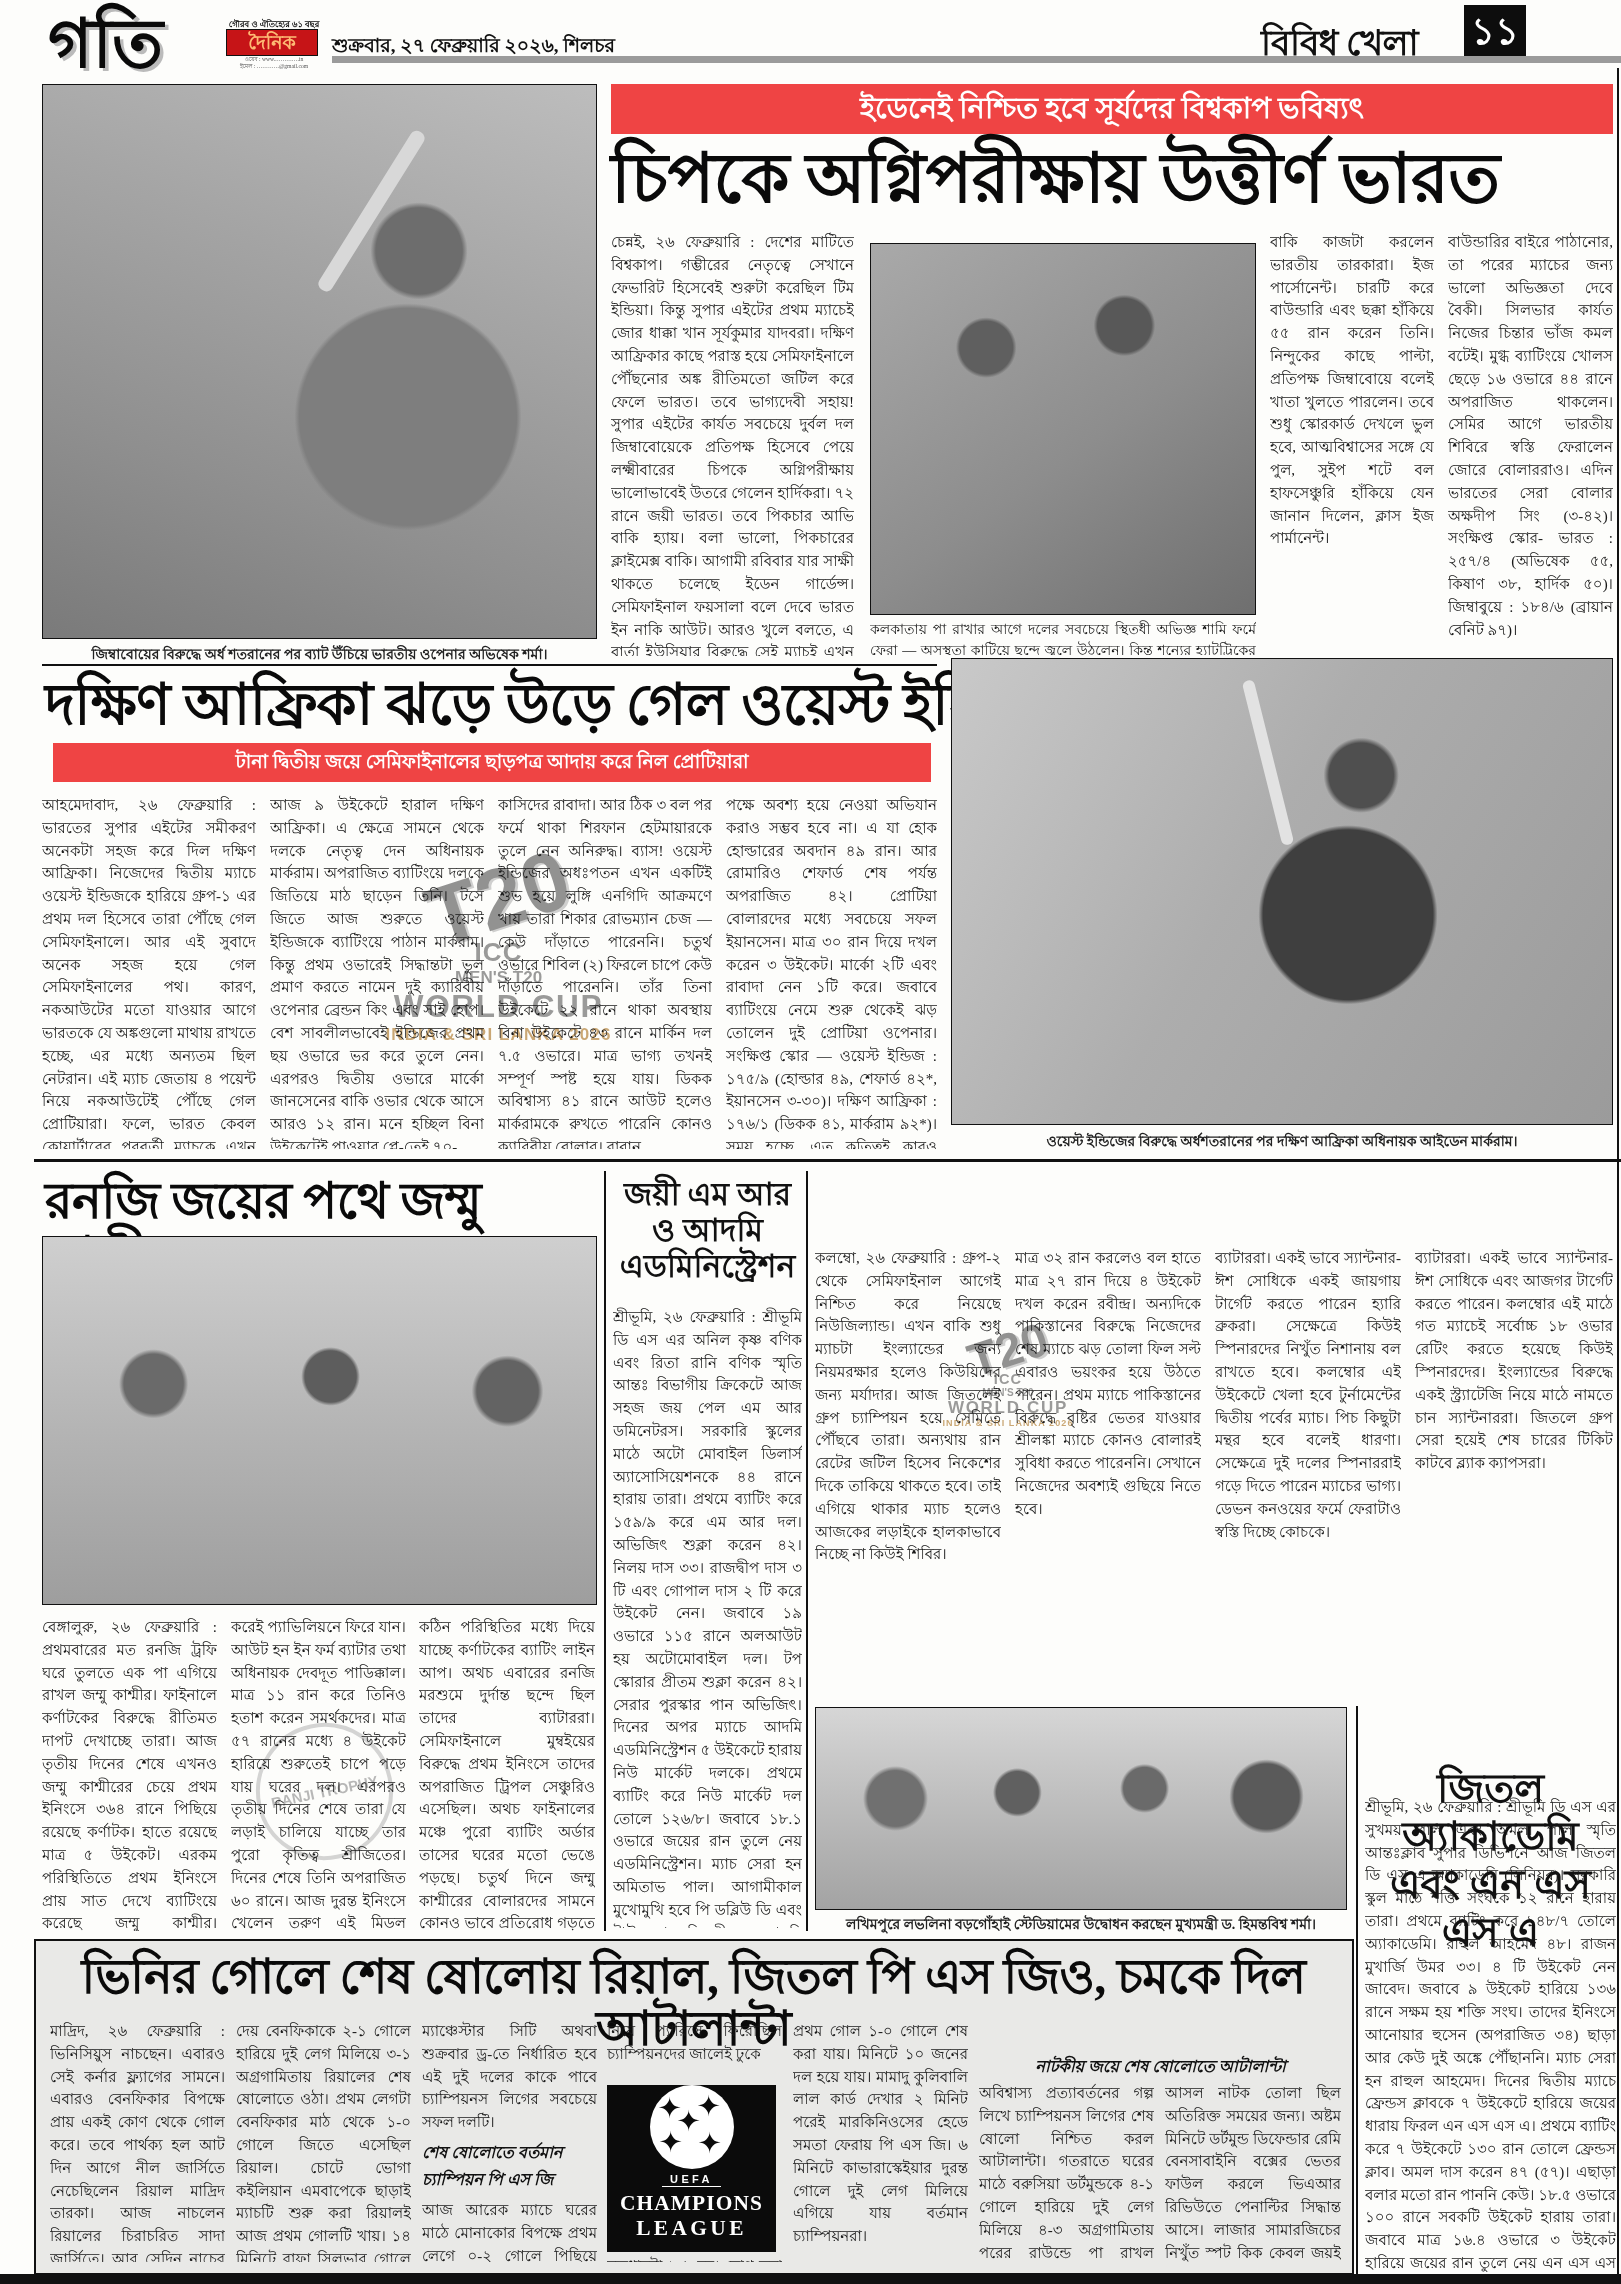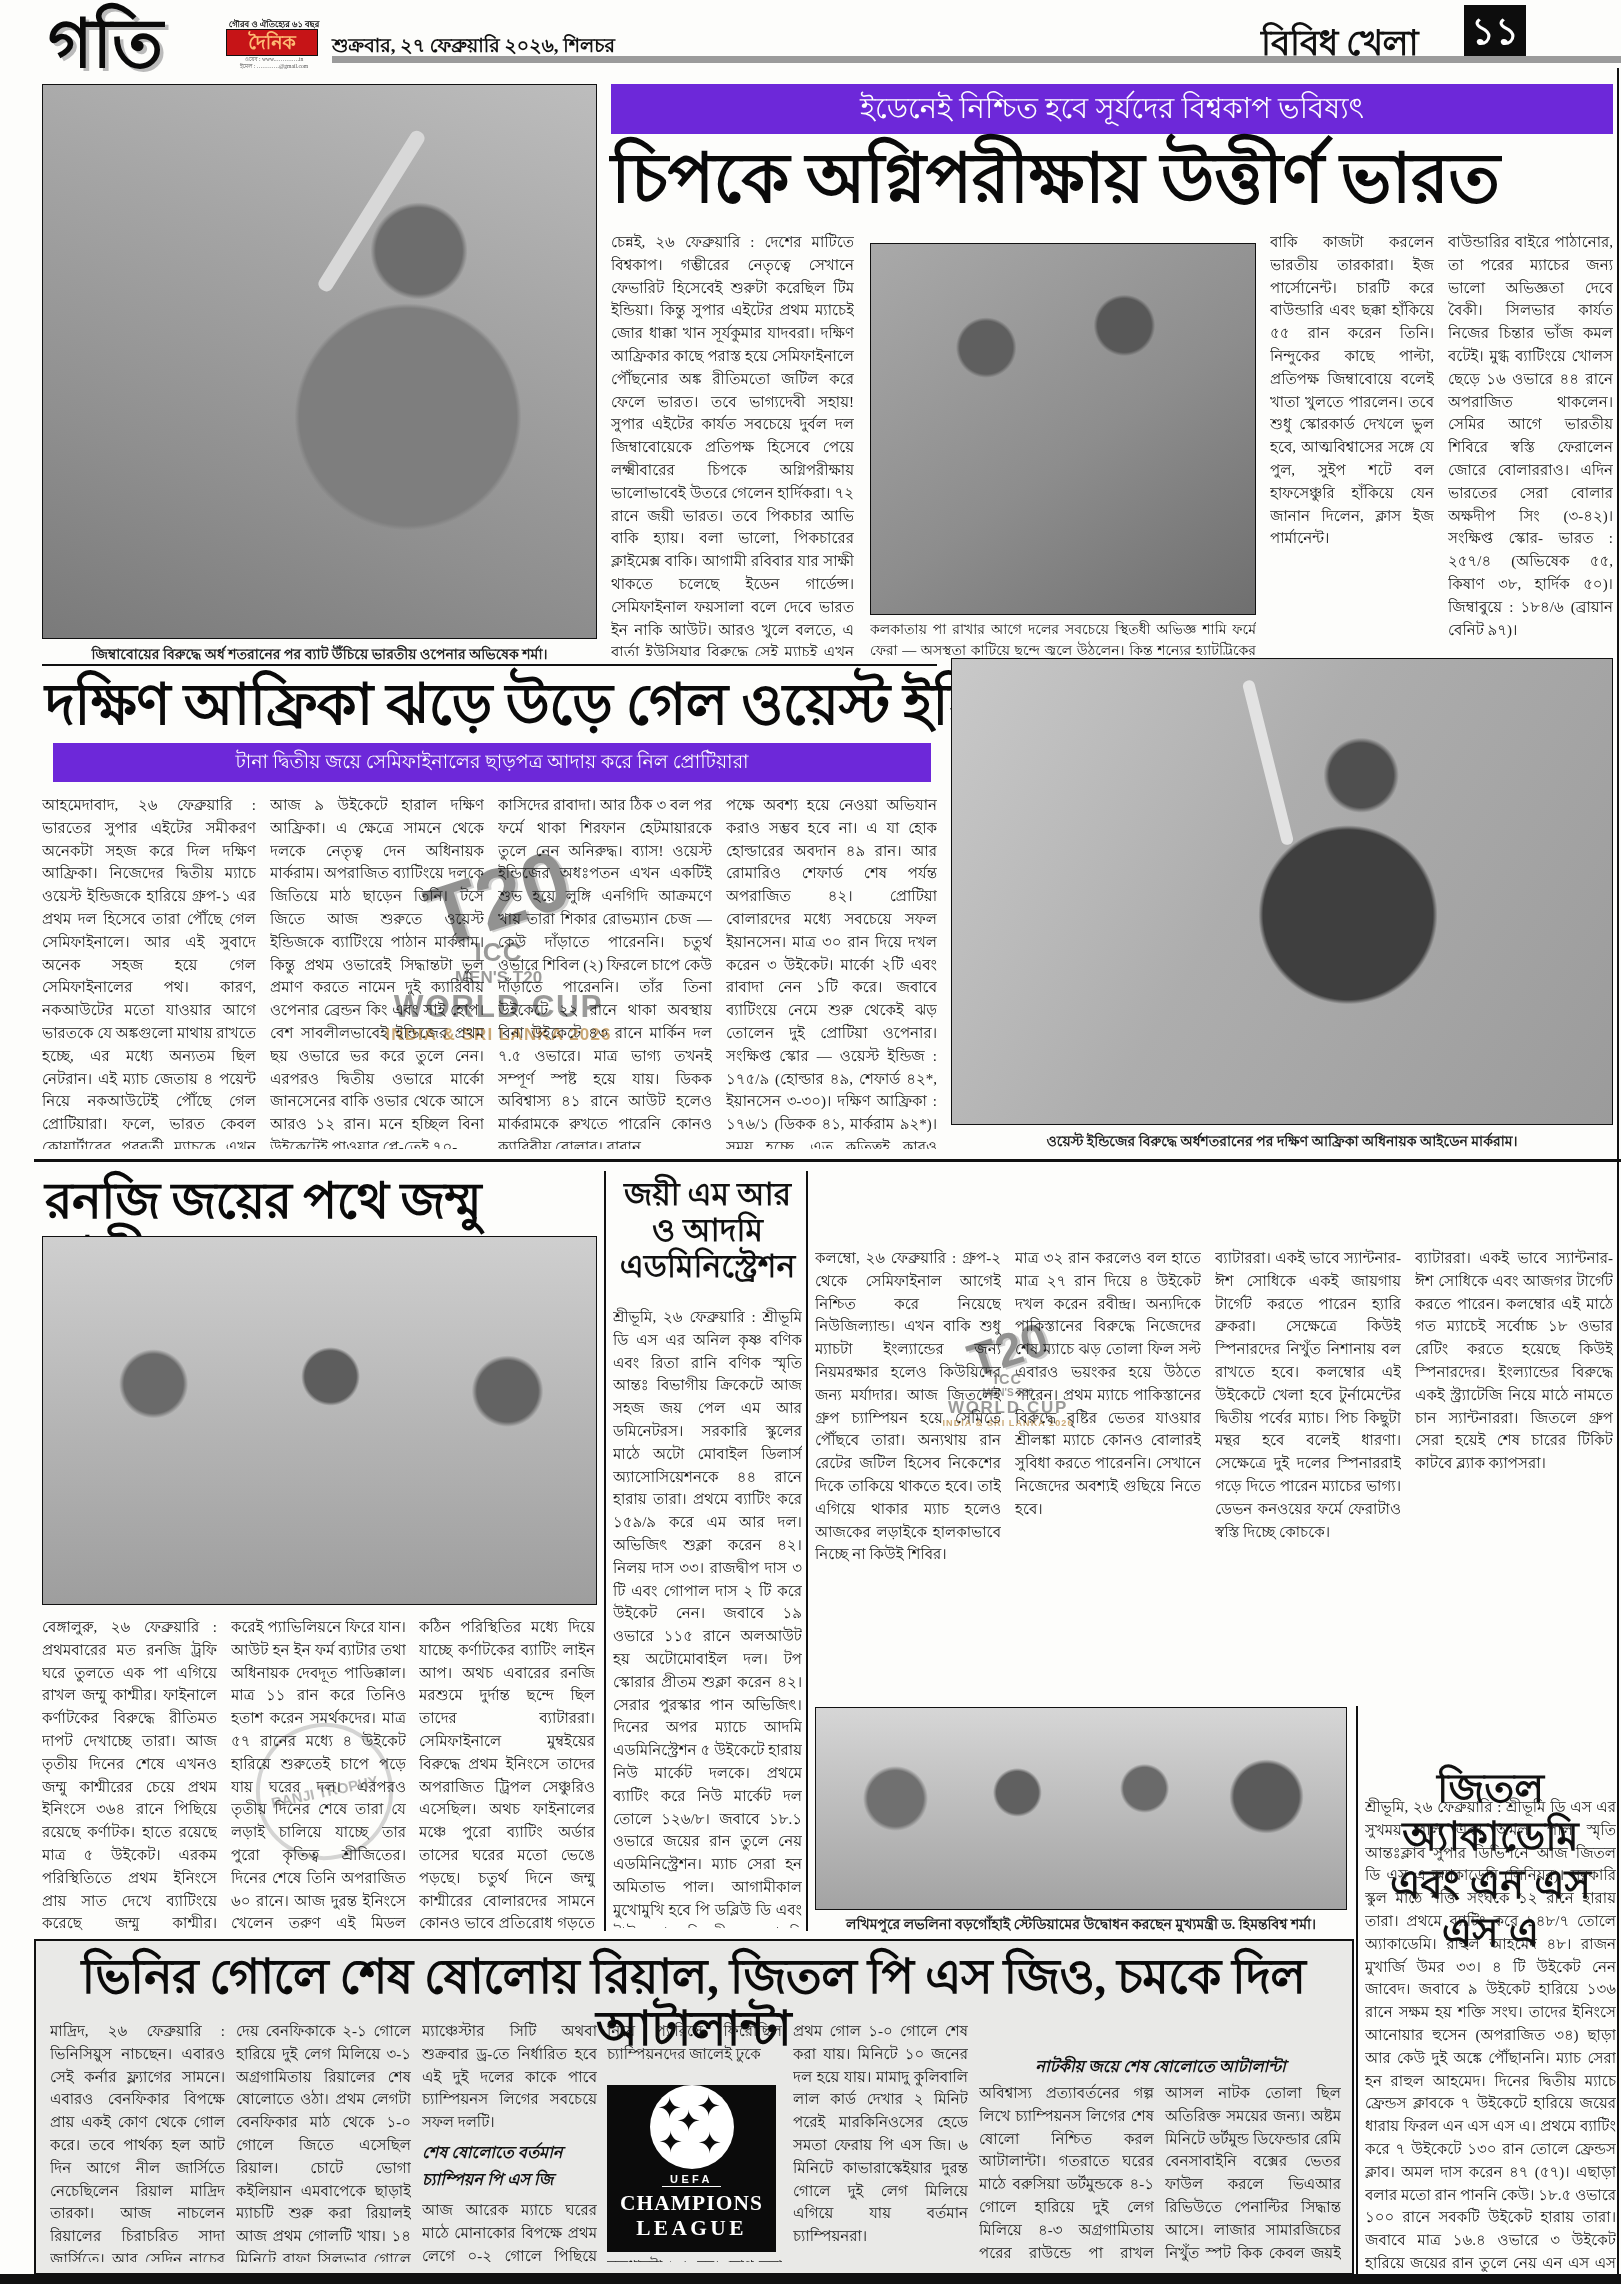--- a/index.html
+++ b/index.html
@@ -2,22 +2,22 @@
 <html lang="bn" style="font-size:9px"><head>
 <meta charset="utf-8">
 <style>
   html,body{margin:0;padding:0;background:#fff;}
   #page{position:relative;width:1621px;height:2284px;background:#fdfdfb;overflow:hidden;
         font-family:"Liberation Serif","DejaVu Serif",serif;color:#111;}
   .abs{position:absolute;}
   .col{position:absolute;text-align:justify;overflow:hidden;font-size:15px;line-height:1.52;color:#181818;}
   .cap{position:absolute;text-align:center;font-size:15px;font-weight:bold;color:#222;}
   .photo{position:absolute;border:1.7px solid #111;box-sizing:border-box;}
-  .kicker{position:absolute;background:#6d28d9;color:#fff;display:flex;align-items:center;justify-content:center;
-          font-weight:normal;text-align:center;}
+  .kicker{position:absolute;background:#ef4444;color:#fff;display:flex;align-items:center;justify-content:center;
+          font-weight:bold;text-align:center;}
   .rule{position:absolute;background:#111;}
   .grayrule{position:absolute;background:#9b9b9b;}
   .hl{position:absolute;font-weight:bold;color:#0a0a0a;line-height:1.08;letter-spacing:-0.6px;}
   .wm{position:absolute;opacity:.55;text-align:center;color:#6e6e6e;font-family:"Liberation Sans","DejaVu Sans",sans-serif;}
   .wm .t20{font-size:84px;font-weight:bold;color:#3c3c3c;transform:rotate(-18deg);line-height:.9;
            text-shadow:2.3px 2.3px 0 #aaa;}
   .wm .l1{font-size:26px;font-weight:bold;color:#4a4a4a;letter-spacing:1.1px;}
   .wm .l2{font-size:17px;font-weight:bold;color:#4a4a4a;}
   .wm .l3{font-size:31.5px;font-weight:bold;color:#4a4a4a;letter-spacing:1.7px;}
   .wm .l4{font-size:17px;font-weight:bold;color:#a16207;letter-spacing:1.1px;}

